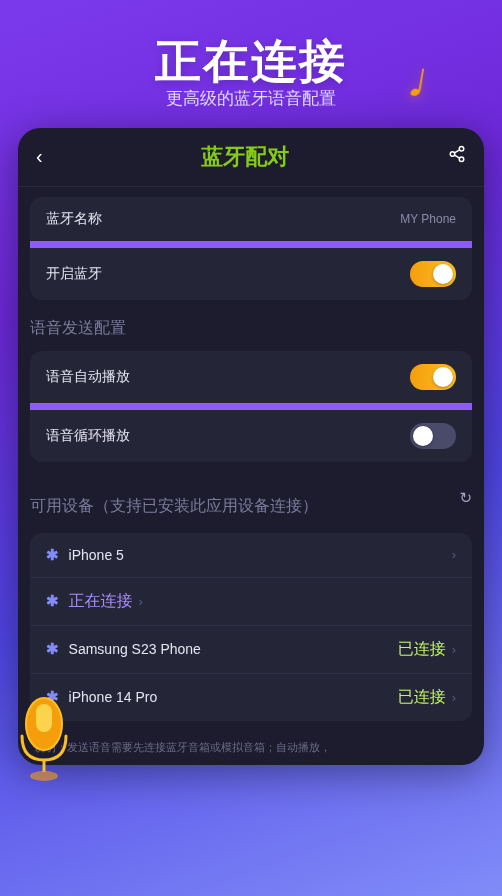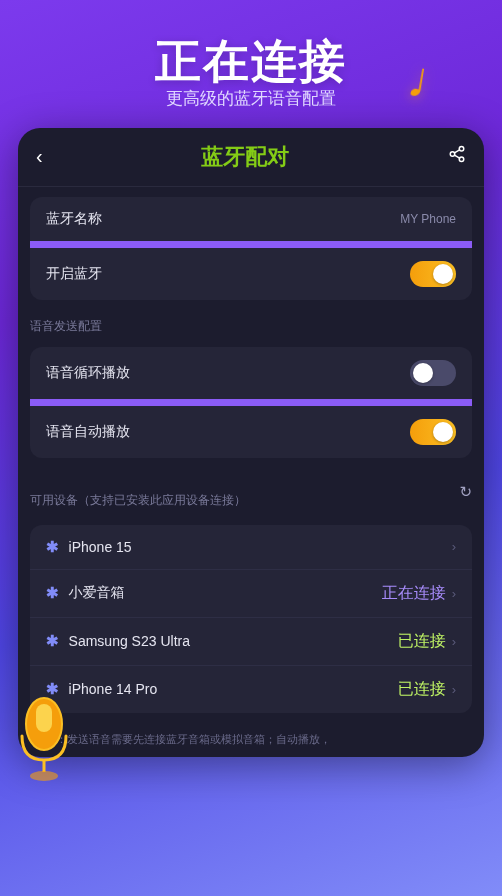--- a/index.html
+++ b/index.html
@@ -127,21 +127,21 @@
       height: 20px;
       border-radius: 50%;
       background: #fff;
       box-shadow: 0 1px 3px rgba(0,0,0,0.3);
       transition: left 0.2s;
     }
     .toggle.on .toggle-thumb { left: 23px; }
     .toggle.off .toggle-thumb { left: 3px; }
 
     .section-label {
-      font-size: 12px;
+      font-size: 16px;
       color: #7a7a9a;
       padding: 8px 12px 2px;
     }
 
     .device-row {
       display: flex;
       align-items: center;
       padding: 13px 16px;
       border-bottom: 1px solid #2e2e45;
     }
@@ -227,57 +227,56 @@
       <div class="toggle on">
         <div class="toggle-thumb"></div>
       </div>
     </div>
   </div>
 
   <div class="section-label">语音发送配置</div>
 
   <div class="section-group">
     <div class="row">
+      <span class="row-label">语音自动播放</span>
+      <div class="toggle on">
+        <div class="toggle-thumb"></div>
+      </div>
+    </div>
+    <div class="row">
       <span class="row-label">语音循环播放</span>
       <div class="toggle off">
         <div class="toggle-thumb"></div>
       </div>
     </div>
-    <div class="row">
-      <span class="row-label">语音自动播放</span>
-      <div class="toggle on">
-        <div class="toggle-thumb"></div>
-      </div>
-    </div>
   </div>
 
   <div class="available-row">
     <span class="section-label" style="padding:4px 0;margin-top:16px;">可用设备（支持已安装此应用设备连接）</span>
     <span class="refresh-btn">↻</span>
   </div>
 
   <div class="section-group">
 
     <div class="device-row">
       <span class="bt-icon">✱</span>
-      <span class="device-name">iPhone 15</span>
+      <span class="device-name">iPhone 5</span>
       <span class="device-status"></span>
       <span class="chevron">›</span>
     </div>
 
     <div class="device-row">
       <span class="bt-icon">✱</span>
-      <span class="device-name">小爱音箱</span>
       <span class="device-status">正在连接</span>
       <span class="chevron">›</span>
     </div>
 
     <div class="device-row">
       <span class="bt-icon">✱</span>
-      <span class="device-name">Samsung  S23 Ultra</span>
+      <span class="device-name">Samsung  S23 Phone</span>
       <span class="device-status connected">已连接</span>
       <span class="chevron">›</span>
     </div>
 
     <div class="device-row">
       <span class="bt-icon">✱</span>
       <span class="device-name">iPhone 14 Pro</span>
       <span class="device-status connected">已连接</span>
       <span class="chevron">›</span>
     </div>

